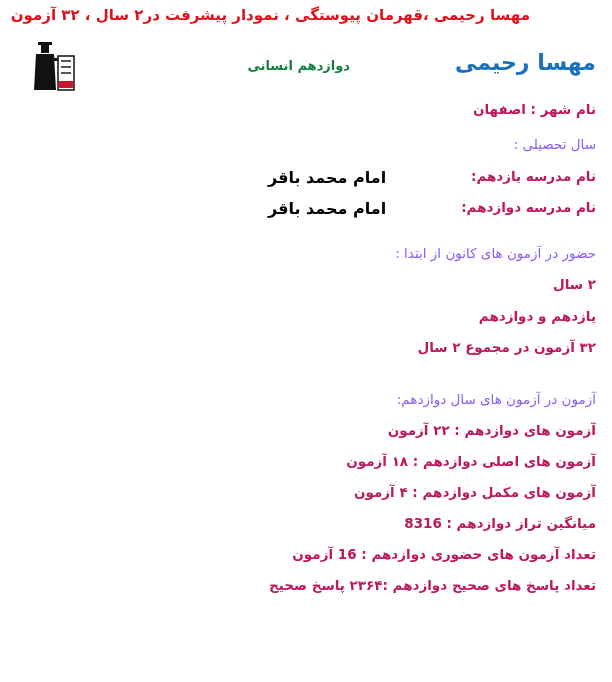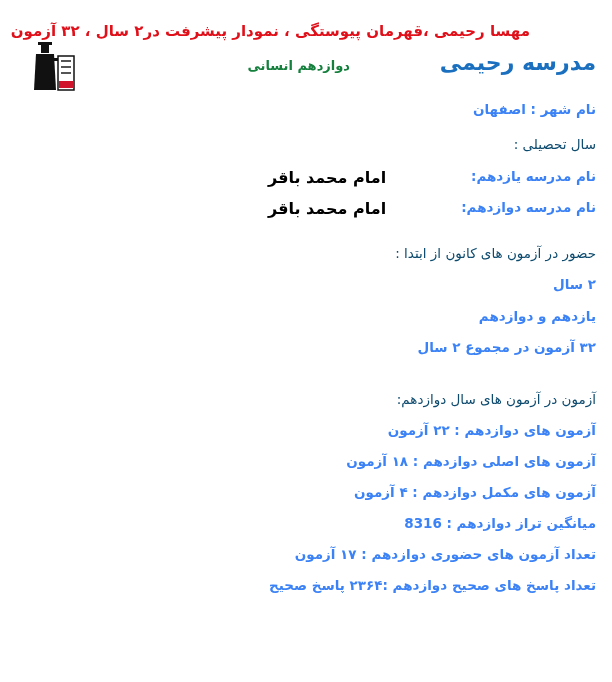--- a/index.html
+++ b/index.html
@@ -2,33 +2,33 @@
 <html lang="fa" dir="rtl"><head>
   <meta charset="utf-8">
   <style>
     html, body { margin: 0; padding: 0; }
     body {
       width: 612px; height: 682px; background: #ffffff; position: relative;
       font-family: "DejaVu Sans", sans-serif; overflow: hidden;
     }
     .abs { position: absolute; white-space: nowrap; }
     .title {
-      top: 6px; right: 82px; color: #e0101a; font-weight: bold; font-size: 15px; margin-top: 16px;
+      top: 6px; right: 82px; color: #e0101a; font-weight: bold; font-size: 15px;
     }
     .name {
       top: 50px; right: 16px; color: #1a6fbf; font-weight: bold; font-size: 22px;
     }
     .grade {
       top: 58px; right: 262px; color: #15803d; font-weight: bold; font-size: 13px;
     }
     .logo {
       top: 40px; left: 30px; width: 48px; height: 52px;
     }
-    .line { right: 16px; font-weight: bold; font-size: 13.5px; color: #3b82f6; }
-    .red { color: #0c4a6e; font-weight: normal; font-size: 13.5px; }
+    .line { right: 16px; font-weight: bold; font-size: 13.5px; color: #be185d; }
+    .red { color: #8b5cf6; font-weight: normal; font-size: 13.5px; }
     .val { left: 268px; font-weight: bold; font-size: 16px; color: #000; direction: rtl; }
   </style>
 </head>
 <body>
 
 <div class="abs title">مهسا رحیمی ،قهرمان پیوستگی ، نمودار پیشرفت در۲ سال ، ۳۲ آزمون</div>
 
 <div class="abs logo">
   <svg width="48" height="52" viewBox="0 0 48 52">
     <rect x="8" y="2" width="14" height="3" fill="#111"></rect>
@@ -36,35 +36,35 @@
     <path d="M6 14 L24 14 L26 50 L4 50 Z" fill="#111"></path>
     <rect x="22" y="18" width="10" height="3" fill="#111"></rect>
     <rect x="28" y="16" width="16" height="34" fill="#fff" stroke="#111" stroke-width="1.5"></rect>
     <rect x="31" y="20" width="10" height="2" fill="#555"></rect>
     <rect x="31" y="26" width="10" height="2" fill="#555"></rect>
     <rect x="31" y="32" width="10" height="2" fill="#555"></rect>
     <rect x="29" y="41" width="14" height="7" fill="#d0142c"></rect>
   </svg>
 </div>
 
-<div class="abs name">مدرسه رحیمی</div>
+<div class="abs name">مهسا رحیمی</div>
 <div class="abs grade">دوازدهم انسانی</div>
 
 <div class="abs line" style="top:101px">نام شهر : اصفهان</div>
 <div class="abs line red" style="top:136px">سال تحصیلی :</div>
 
 <div class="abs line" style="top:168px">نام مدرسه یازدهم:</div>
 <div class="abs val" style="top:168px">امام محمد باقر</div>
 <div class="abs line" style="top:199px">نام مدرسه دوازدهم:</div>
 <div class="abs val" style="top:199px">امام محمد باقر</div>
 
 <div class="abs line red" style="top:245px">حضور در آزمون های کانون از ابتدا :</div>
 <div class="abs line" style="top:276px">۲ سال</div>
 <div class="abs line" style="top:308px">یازدهم و دوازدهم</div>
 <div class="abs line" style="top:339px">۳۲ آزمون در مجموع ۲ سال</div>
 
 <div class="abs line red" style="top:391px">آزمون در آزمون های سال دوازدهم:</div>
 <div class="abs line" style="top:422px">آزمون های دوازدهم : ۲۲ آزمون</div>
 <div class="abs line" style="top:453px">آزمون های اصلی دوازدهم : ۱۸ آزمون</div>
 <div class="abs line" style="top:484px">آزمون های مکمل دوازدهم : ۴ آزمون</div>
 <div class="abs line" style="top:515px">میانگین تراز دوازدهم : 8316</div>
-<div class="abs line" style="top:546px">تعداد آزمون های حضوری دوازدهم : ۱۷ آزمون</div>
+<div class="abs line" style="top:546px">تعداد آزمون های حضوری دوازدهم : 16 آزمون</div>
 <div class="abs line" style="top:577px">تعداد پاسخ های صحیح دوازدهم :۲۳۶۴ پاسخ صحیح</div>
 
 </body></html>

